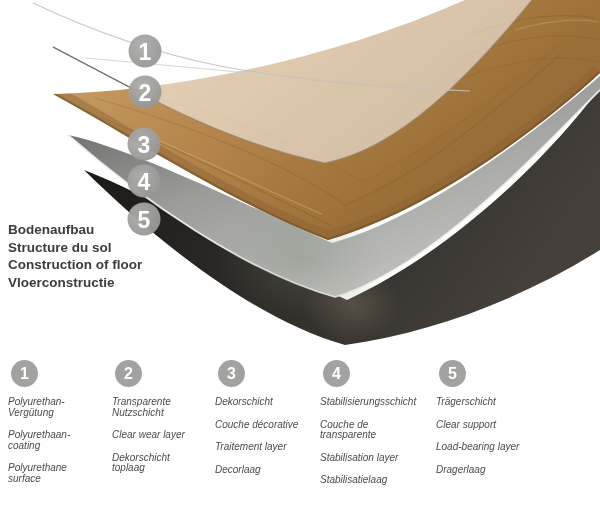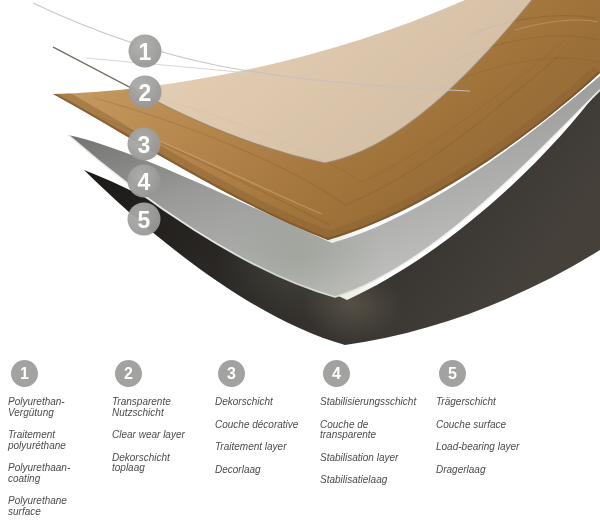--- a/index.html
+++ b/index.html
@@ -130,33 +130,35 @@
           <circle cx="144" cy="181" r="16.5" fill="url(#markerGrad)" fill-opacity="0.95"></circle>
           <text x="144" y="182" class="marker-num">4</text>
         </g>
         <g>
           <circle cx="144" cy="219" r="16.5" fill="url(#markerGrad)" fill-opacity="0.95"></circle>
           <text x="144" y="220" class="marker-num">5</text>
         </g>
       </g>
   </svg>
 
+  <div class="title-block">
+      <div>Bodenaufbau</div>
+      <div>Structure du sol</div>
+      <div>Construction of floor</div>
+      <div>Vloerconstructie</div>
+    </div>
 
   <div class="legend">
       <div class="legend-col legend-col-1">
         <div class="legend-badge">1</div>
         <div class="legend-item">
           <div>Polyurethan-</div>
           <div>Vergütung</div>
         </div>
         <div class="legend-item">
-          <div>Traitement</div>
-          <div>polyuréthane</div>
-        </div>
-        <div class="legend-item">
           <div>Polyurethaan-</div>
           <div>coating</div>
         </div>
         <div class="legend-item">
           <div>Polyurethane</div>
           <div>surface</div>
         </div>
       </div>
       <div class="legend-col legend-col-2">
         <div class="legend-badge">2</div>
@@ -201,21 +203,21 @@
         <div class="legend-item">
           <div>Stabilisatielaag</div>
         </div>
       </div>
       <div class="legend-col legend-col-5">
         <div class="legend-badge">5</div>
         <div class="legend-item">
           <div>Trägerschicht</div>
         </div>
         <div class="legend-item">
-          <div>Couche surface</div>
+          <div>Clear support</div>
         </div>
         <div class="legend-item">
           <div>Load-bearing layer</div>
         </div>
         <div class="legend-item">
           <div>Dragerlaag</div>
         </div>
       </div>
     </div>
 </div>

